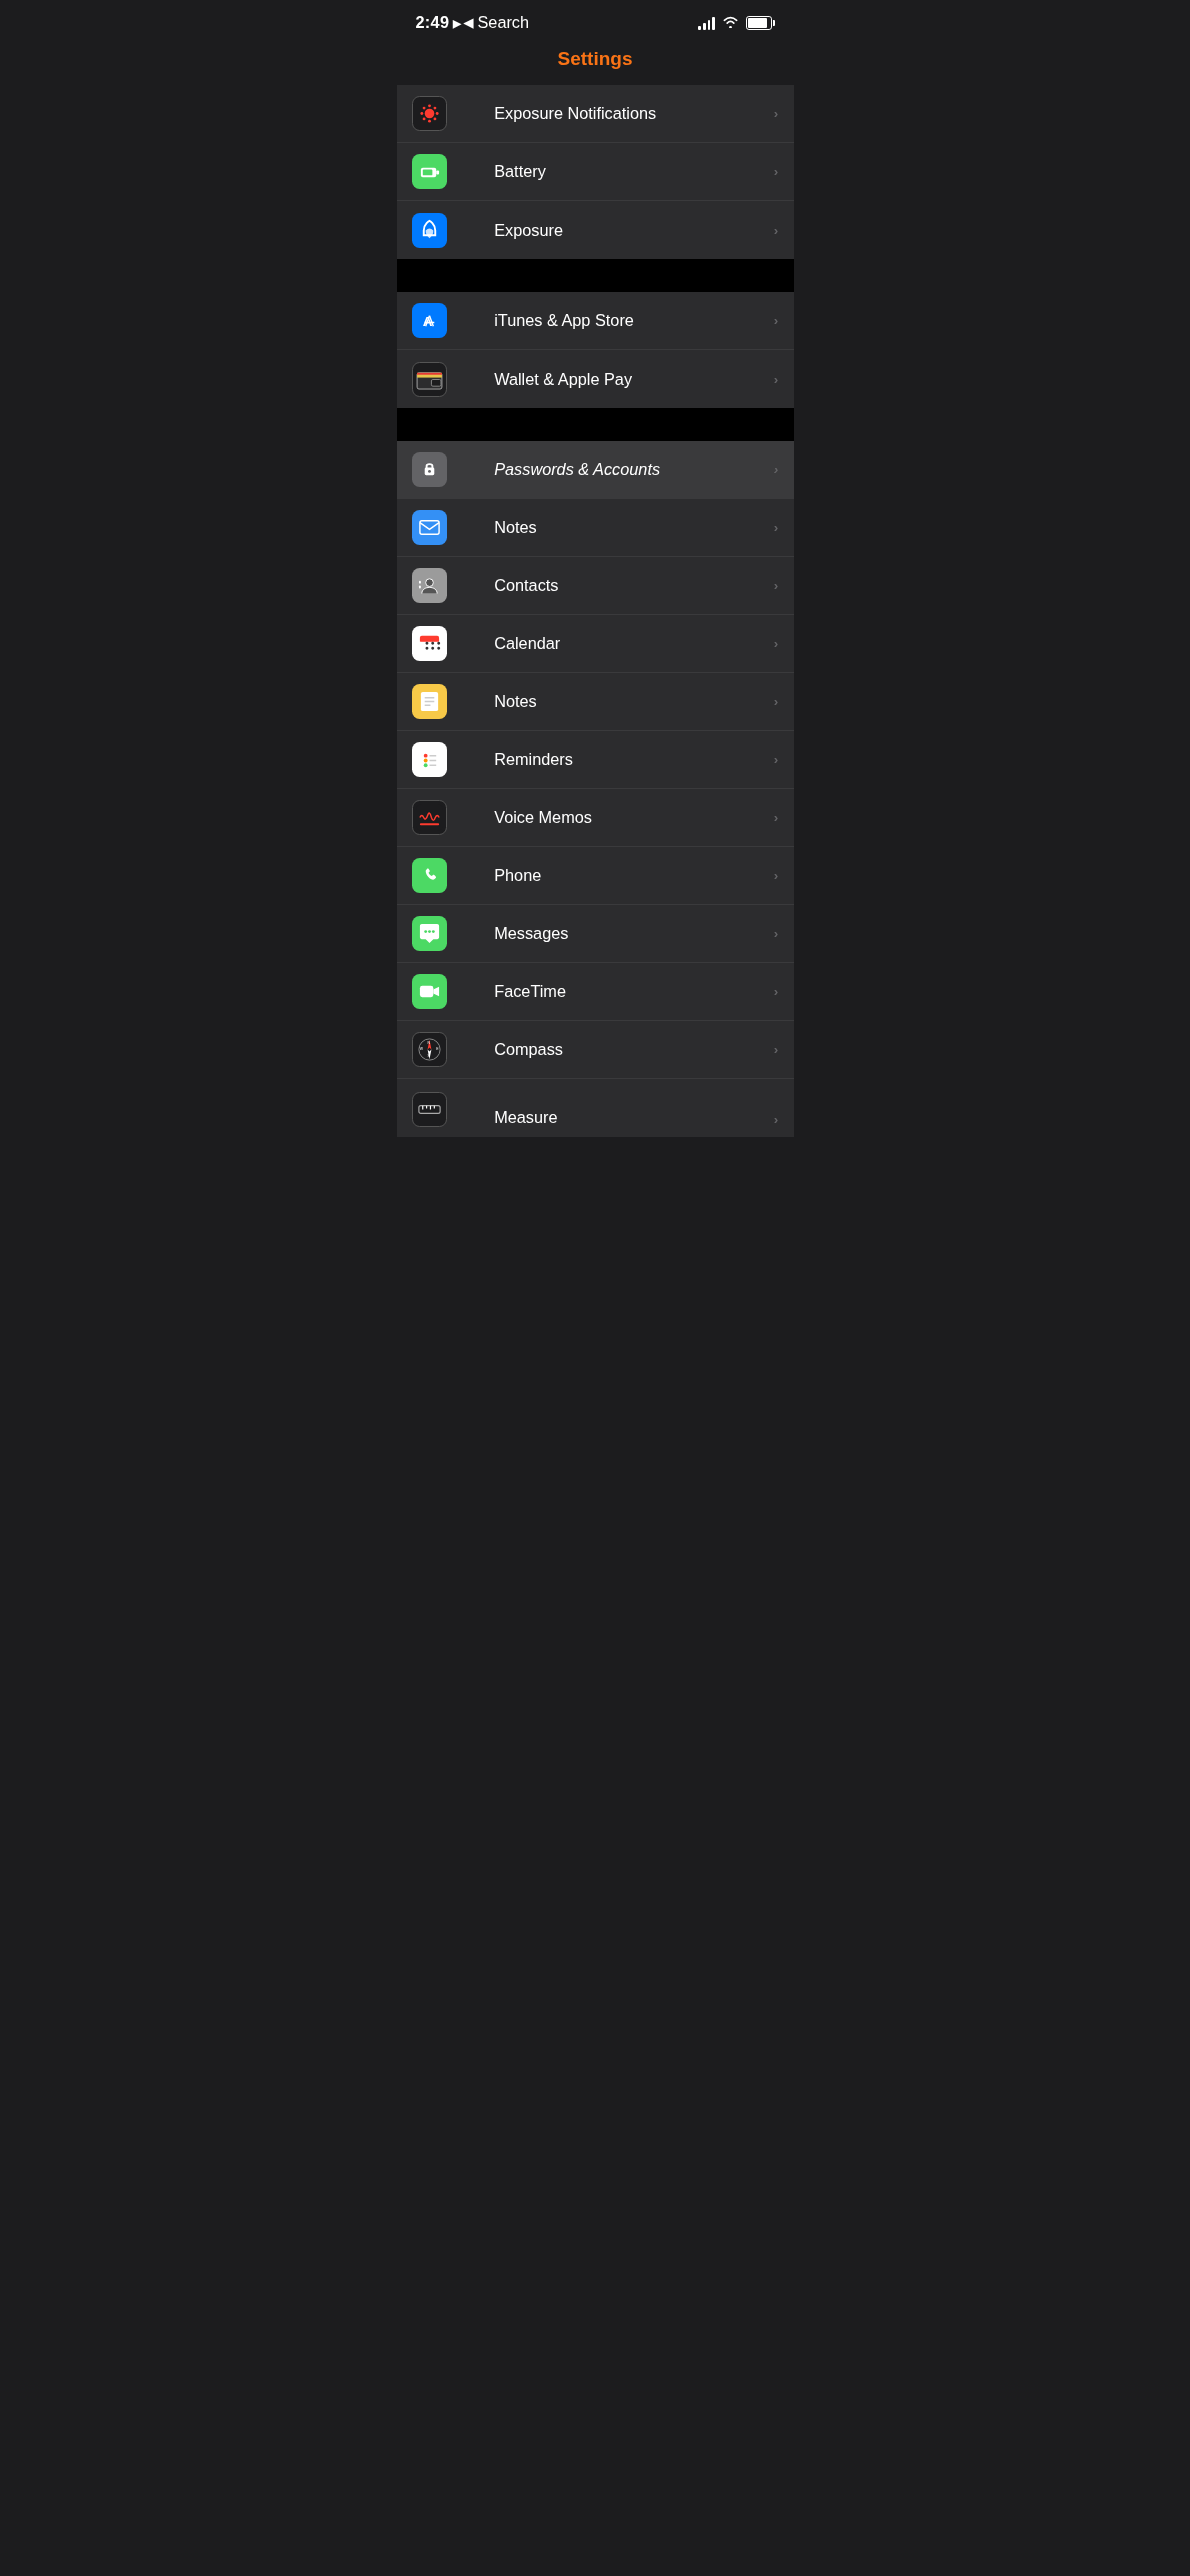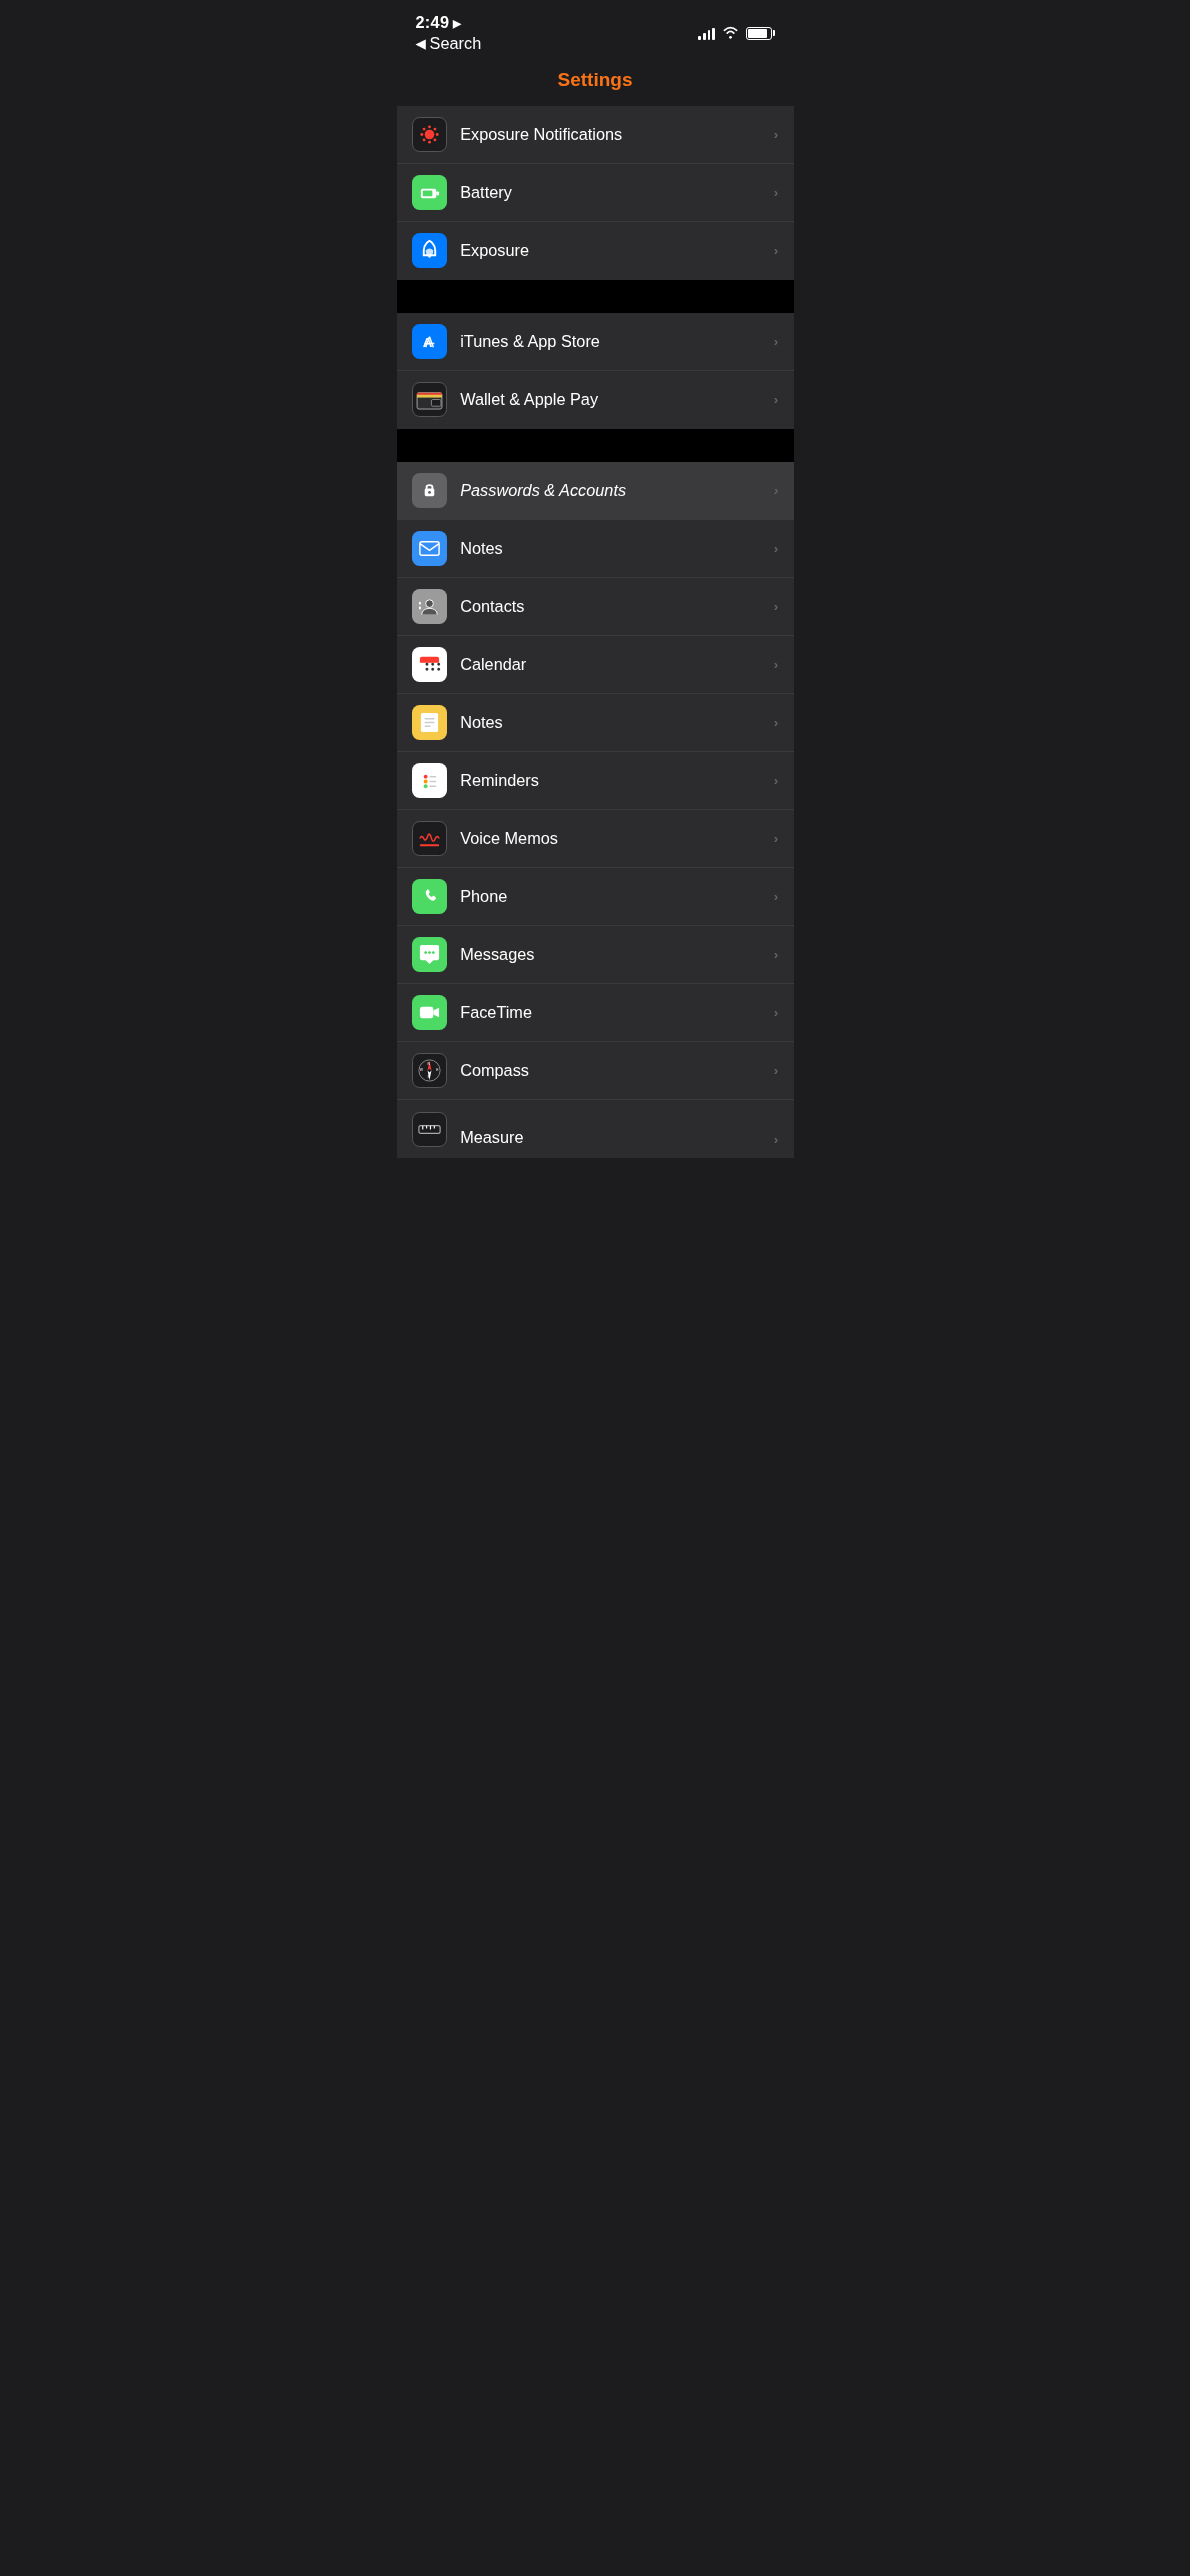--- a/index.html
+++ b/index.html
@@ -19,21 +19,21 @@
     .status-bar {
       display: flex;
       justify-content: space-between;
       align-items: center;
       padding: 13.4px 19px 5.8px 19px;
       background: #1c1c1e;
     }
 
     .status-left {
       display: flex;
-      flex-direction: column;
+      flex-direction: row;
       gap: 1.9px;
     }
 
     .time {
       font-size: 16.3px;
       font-weight: 600;
       letter-spacing: 0.3px;
       display: flex;
       align-items: center;
       gap: 3.8px;
@@ -154,20 +154,21 @@
       justify-content: center;
       font-size: 17px;
       overflow: hidden;
     }
 
     .row-label {
       flex: 1;
       font-size: 16.3px;
       font-weight: 400;
       color: #ffffff;
+      margin-left: 34px;
     }
 
     .row-chevron {
       color: #636366;
       font-size: 13.4px;
       font-weight: 600;
       margin-left: 7.7px;
     }
 
     

